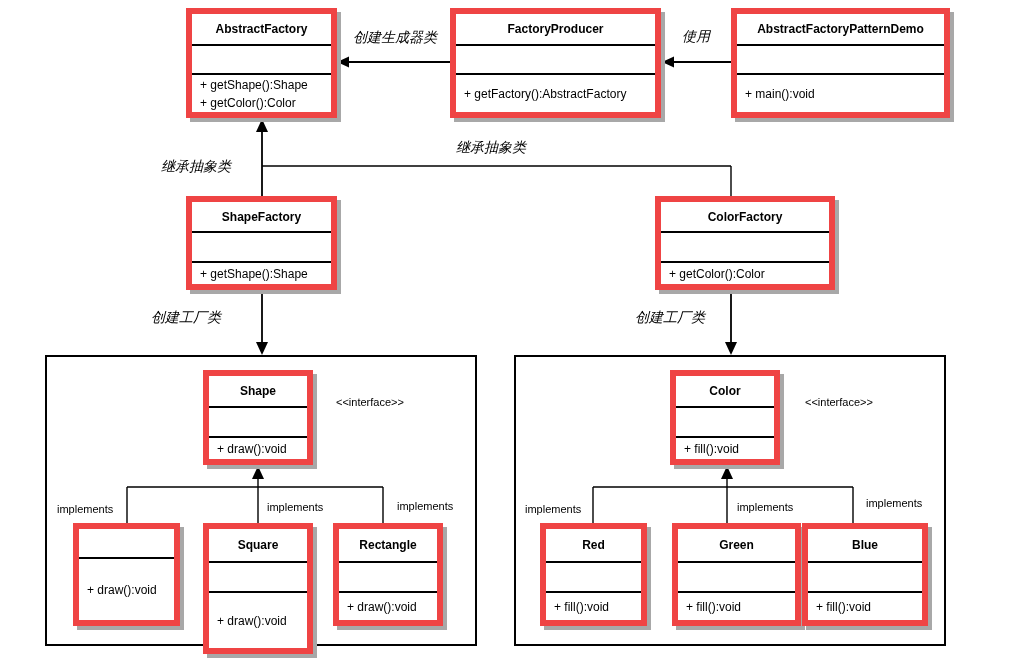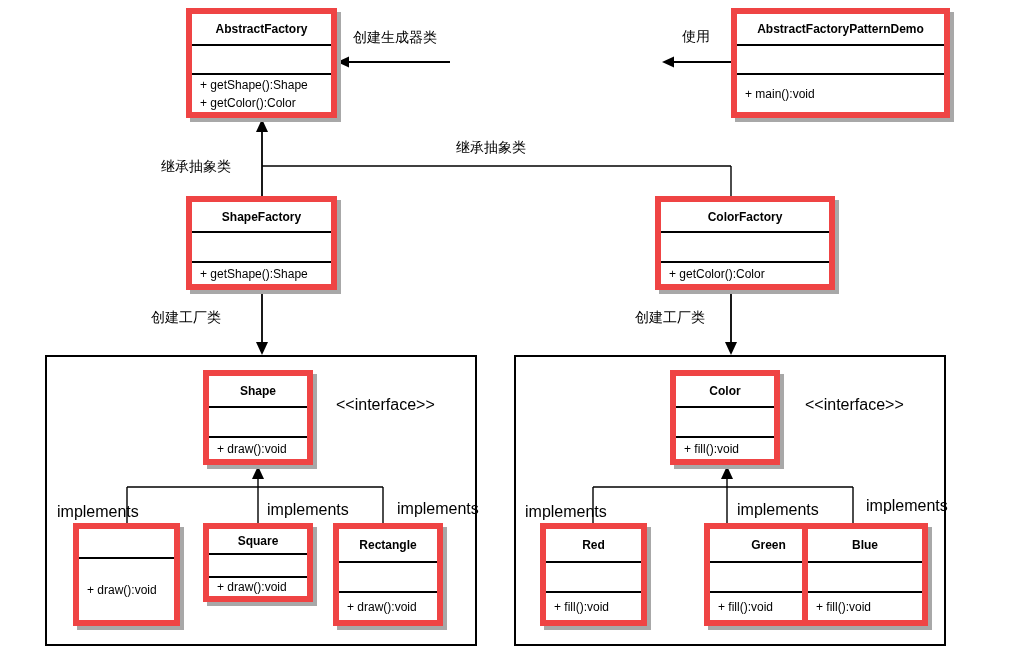--- a/index.html
+++ b/index.html
@@ -29,34 +29,34 @@
   .sz-small .r1{height:34px} .sz-small .r2{height:30px}
 
   #b-af   {left:186px;top:8px;  width:151px;height:110px}
   #b-fp   {left:450px;top:8px;  width:211px;height:110px}
   #b-demo {left:731px;top:8px;  width:219px;height:110px}
   #b-sf   {left:186px;top:196px;width:151px;height:94px}
   #b-cf   {left:655px;top:196px;width:180px;height:94px}
   #b-shape{left:203px;top:370px;width:110px;height:95px}
   #b-color{left:670px;top:370px;width:110px;height:95px}
   #b-circle{left:73px; top:523px;width:107px;height:103px}
-  #b-square{left:203px;top:523px;width:110px;height:79px}
+  #b-square{left:203px;top:523px;width:110px;height:131px}
   #b-rect {left:333px;top:523px;width:110px;height:103px}
   #b-red  {left:540px;top:523px;width:107px;height:103px}
-  #b-green{left:704px;top:523px;width:129px;height:103px}
+  #b-green{left:672px;top:523px;width:129px;height:103px}
   #b-blue {left:802px;top:523px;width:126px;height:103px}
 
   
   .pkg{position:absolute;border:2px solid #000;box-sizing:border-box;background:transparent;}
   #container-left {left:45px; top:355px;width:432px;height:291px}
   #container-right{left:514px;top:355px;width:432px;height:291px}
 
   
-  .lbl{position:absolute;white-space:nowrap;font-size:16px;}
-  .lbl-cn{font-size:14px;}
+  .lbl{position:absolute;white-space:nowrap;font-size:11px;}
+  .lbl-cn{font-size:14px;font-style:italic;}
   #lbl-create-builder{left:353px;top:29px}
   #lbl-use           {left:682px;top:28px}
   #lbl-extends-left  {left:161px;top:158px}
   #lbl-extends-right {left:456px;top:139px}
   #lbl-create-left   {left:151px;top:309px}
   #lbl-create-right  {left:635px;top:309px}
   #lbl-iface-left    {left:336px;top:396px}
   #lbl-iface-right   {left:805px;top:396px}
   #lbl-impl-l1{left:57px; top:503px}
   #lbl-impl-l2{left:267px;top:501px}
@@ -121,20 +121,27 @@
 
   <div class="uml-class sz-top" id="b-af">
     <div class="r1">AbstractFactory</div>
     <div class="r2"></div>
     <div class="r3">
       <div>+ getShape():Shape</div>
       <div>+ getColor():Color</div>
     </div>
   </div>
 
+  <div class="uml-class sz-top" id="b-fp">
+    <div class="r1">FactoryProducer</div>
+    <div class="r2"></div>
+    <div class="r3">
+      <div>+ getFactory():AbstractFactory</div>
+    </div>
+  </div>
 
   <div class="uml-class sz-top" id="b-demo">
     <div class="r1">AbstractFactoryPatternDemo</div>
     <div class="r2"></div>
     <div class="r3">
       <div>+ main():void</div>
     </div>
   </div>
 
   <div class="uml-class sz-mid" id="b-sf">

